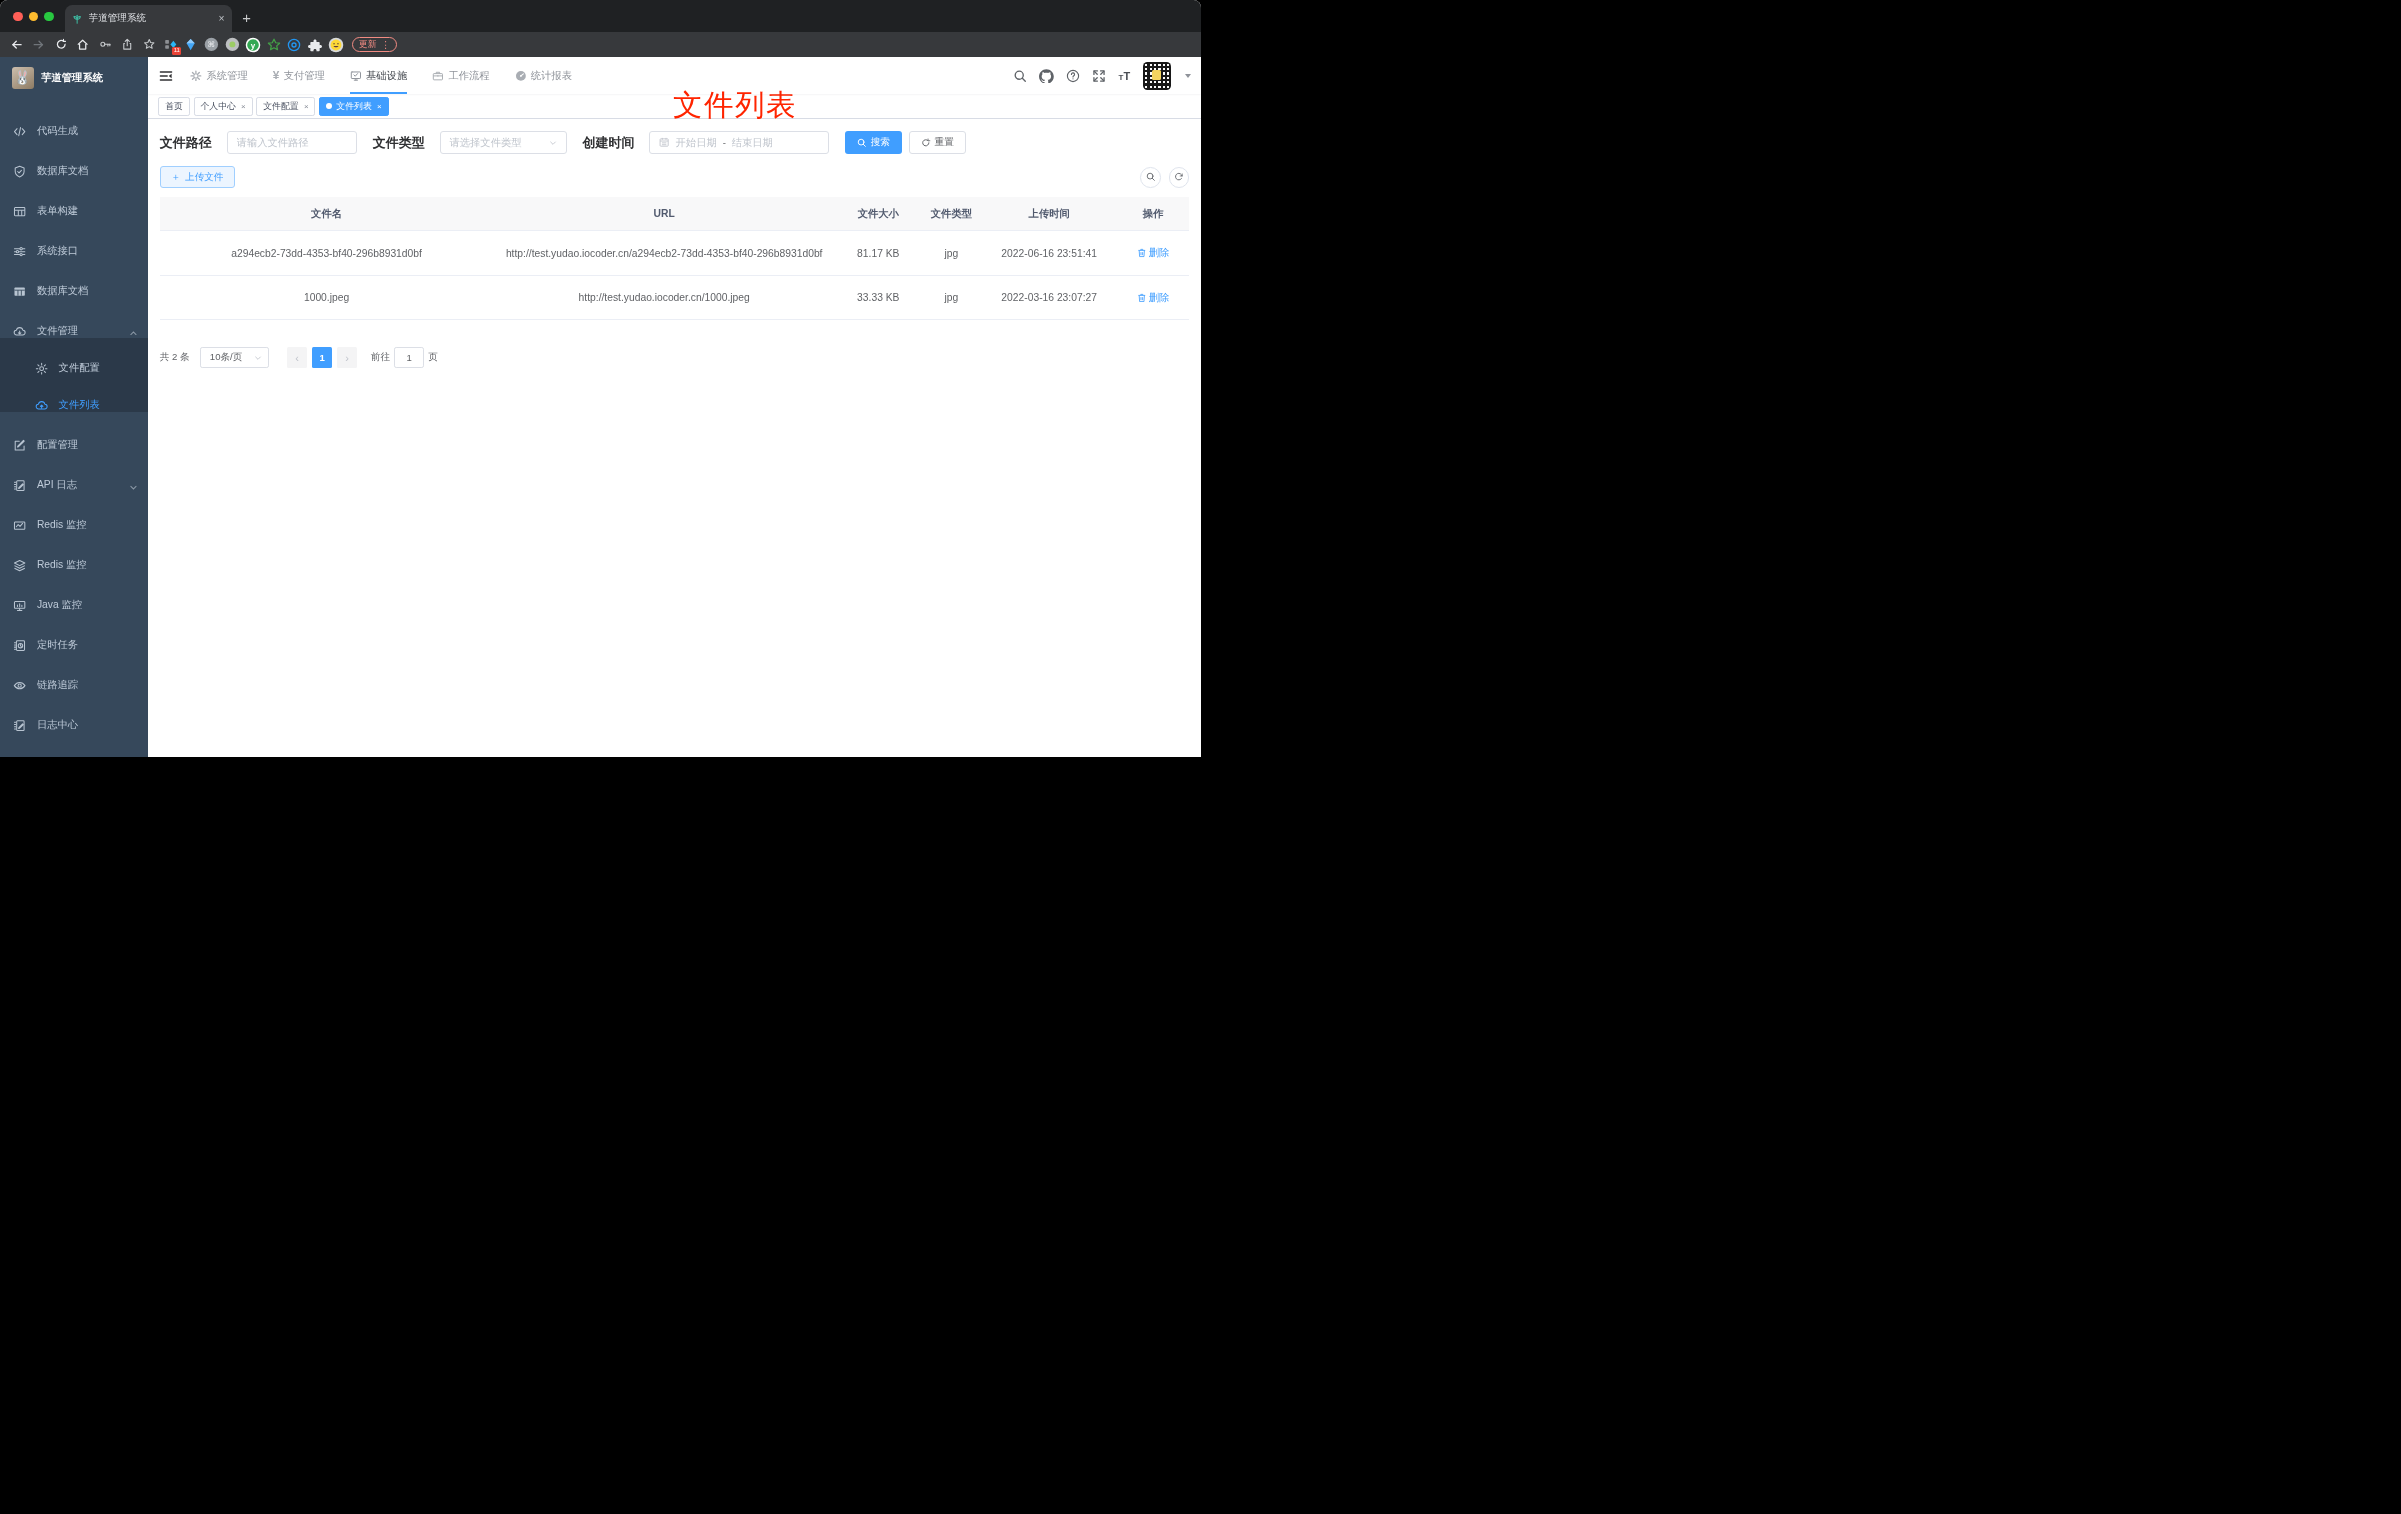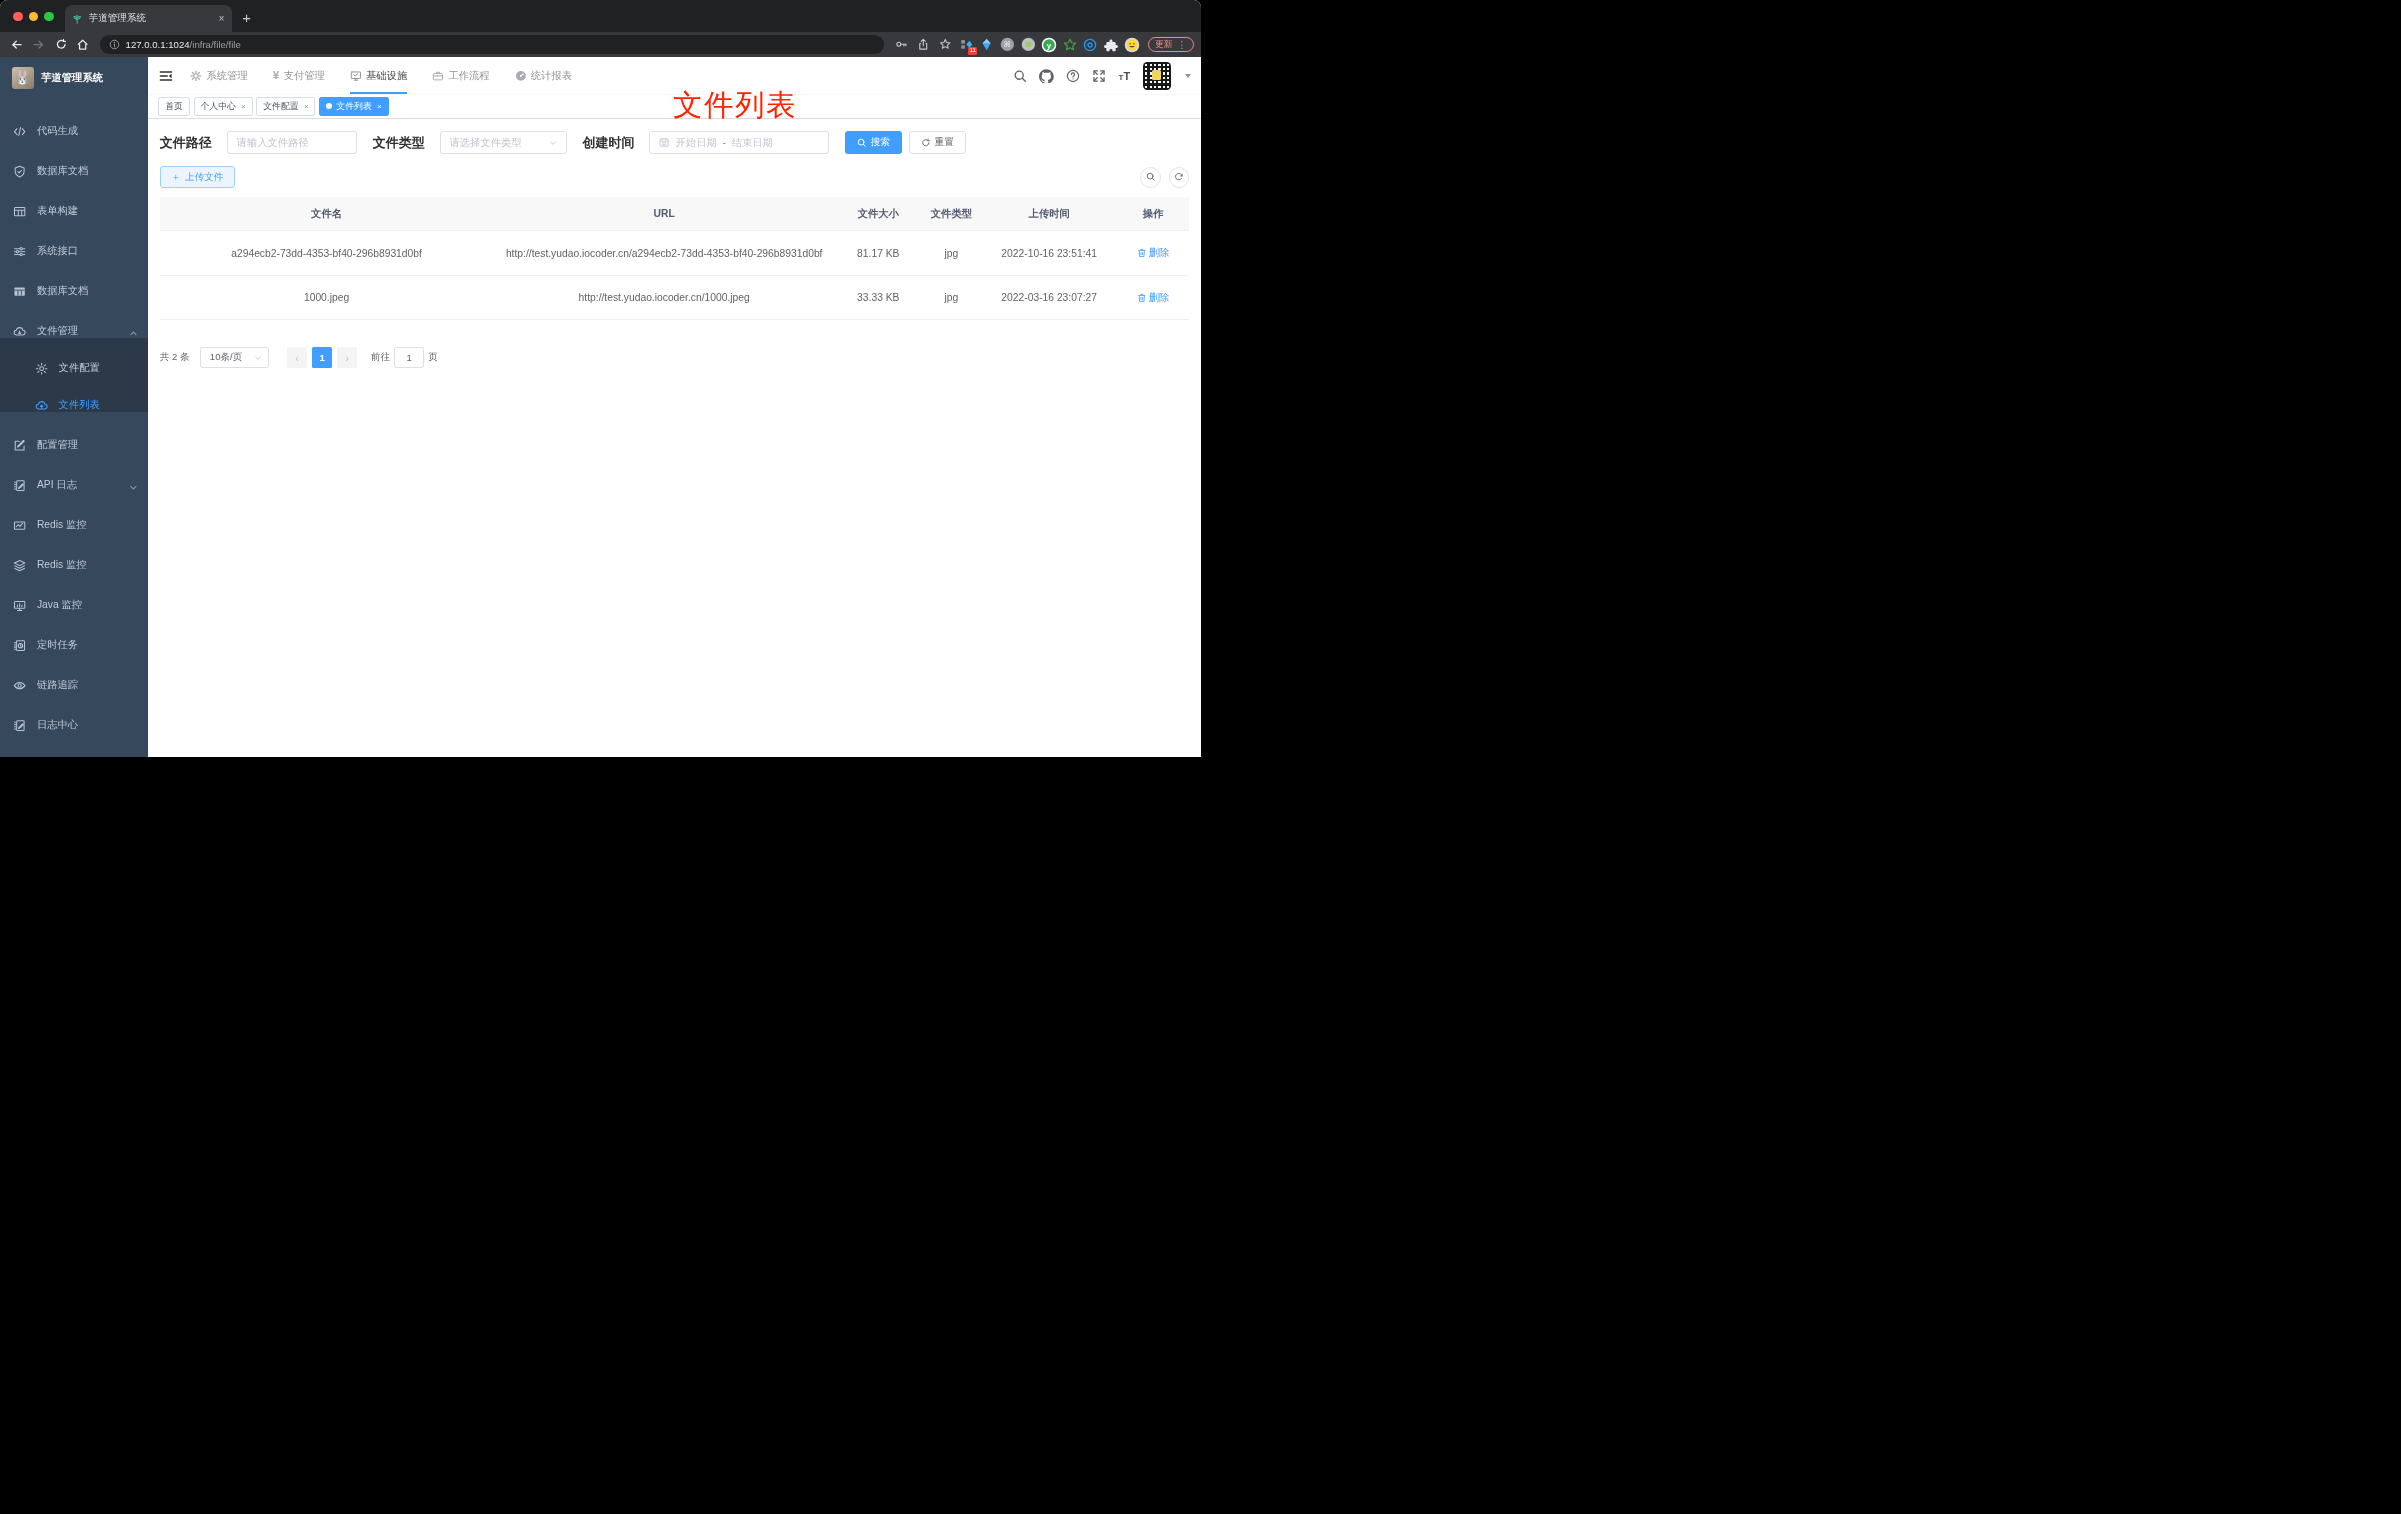--- a/index.html
+++ b/index.html
@@ -160,30 +160,20 @@
           <path d="M14.5 9A5.5 5.5 0 1 1 12 4.4"></path>
           <path d="M12.2 1.8v3h3" stroke-width="1.6"></path>
         </svg>
     </span>
     <span class="nav-ic">
       <svg width="13.3" height="13.3" viewBox="0 0 18 18" stroke="#e8eaed" stroke-width="1.7" fill="none" stroke-linejoin="round">
           <path d="M2.5 9L9 3l6.5 6"></path>
           <path d="M4.8 7.8V15h8.4V7.8"></path>
         </svg>
     </span>
-    <div class="omnibox">
-      <span>
-        <svg width="11" height="11" viewBox="0 0 18 18" stroke="#9aa0a6" stroke-width="1.5" fill="none">
-            <circle cx="9" cy="9" r="7"></circle>
-            <path d="M9 8.2V13" stroke-linecap="round"></path>
-            <circle cx="9" cy="5.4" r="0.6" fill="#9aa0a6"></circle>
-          </svg>
-      </span>
-      <span class="url"><span class="host">127.0.0.1:1024</span><span class="path">/infra/file/file</span></span>
-    </div>
     <span class="nav-ic">
       <svg width="12.5" height="12.5" viewBox="0 0 18 18" stroke="#c6c9cc" stroke-width="1.6" fill="none" stroke-linecap="round">
           <circle cx="5.5" cy="9" r="2.8"></circle>
           <path d="M8.3 9H16"></path>
           <path d="M12.8 9v2.6M15.6 9v2"></path>
         </svg>
     </span>
     <span class="nav-ic">
       <svg width="12.5" height="12.5" viewBox="0 0 18 18" stroke="#c6c9cc" stroke-width="1.6" fill="none" stroke-linecap="round" stroke-linejoin="round">
           <path d="M9 11V2.5"></path>
@@ -627,21 +617,21 @@
             <div class="cell c-type">文件类型</div>
             <div class="cell c-time">上传时间</div>
             <div class="cell c-op">操作</div>
           </div>
           <div class="tbody">
             <div class="trow">
               <div class="cell c-name">a294ecb2-73dd-4353-bf40-296b8931d0bf</div>
               <div class="cell c-url">http://test.yudao.iocoder.cn/a294ecb2-73dd-4353-bf40-296b8931d0bf</div>
               <div class="cell c-size">81.17 KB</div>
               <div class="cell c-type">jpg</div>
-              <div class="cell c-time">2022-10-16 23:51:41</div>
+              <div class="cell c-time">2022-06-16 23:51:41</div>
               <div class="cell c-op">
                 <span class="del-link">
                   <svg viewBox="0 0 14 14" fill="none" stroke="#409eff" stroke-width="1.2">
                       <path d="M2 3.5h10M5.5 3.5V2h3v1.5M3.2 3.5l.6 9h6.4l.6-9M5.8 6v4.5M8.2 6v4.5"></path>
                     </svg>
                   <span>删除</span>
                 </span>
               </div>
             </div>
             <div class="trow">

